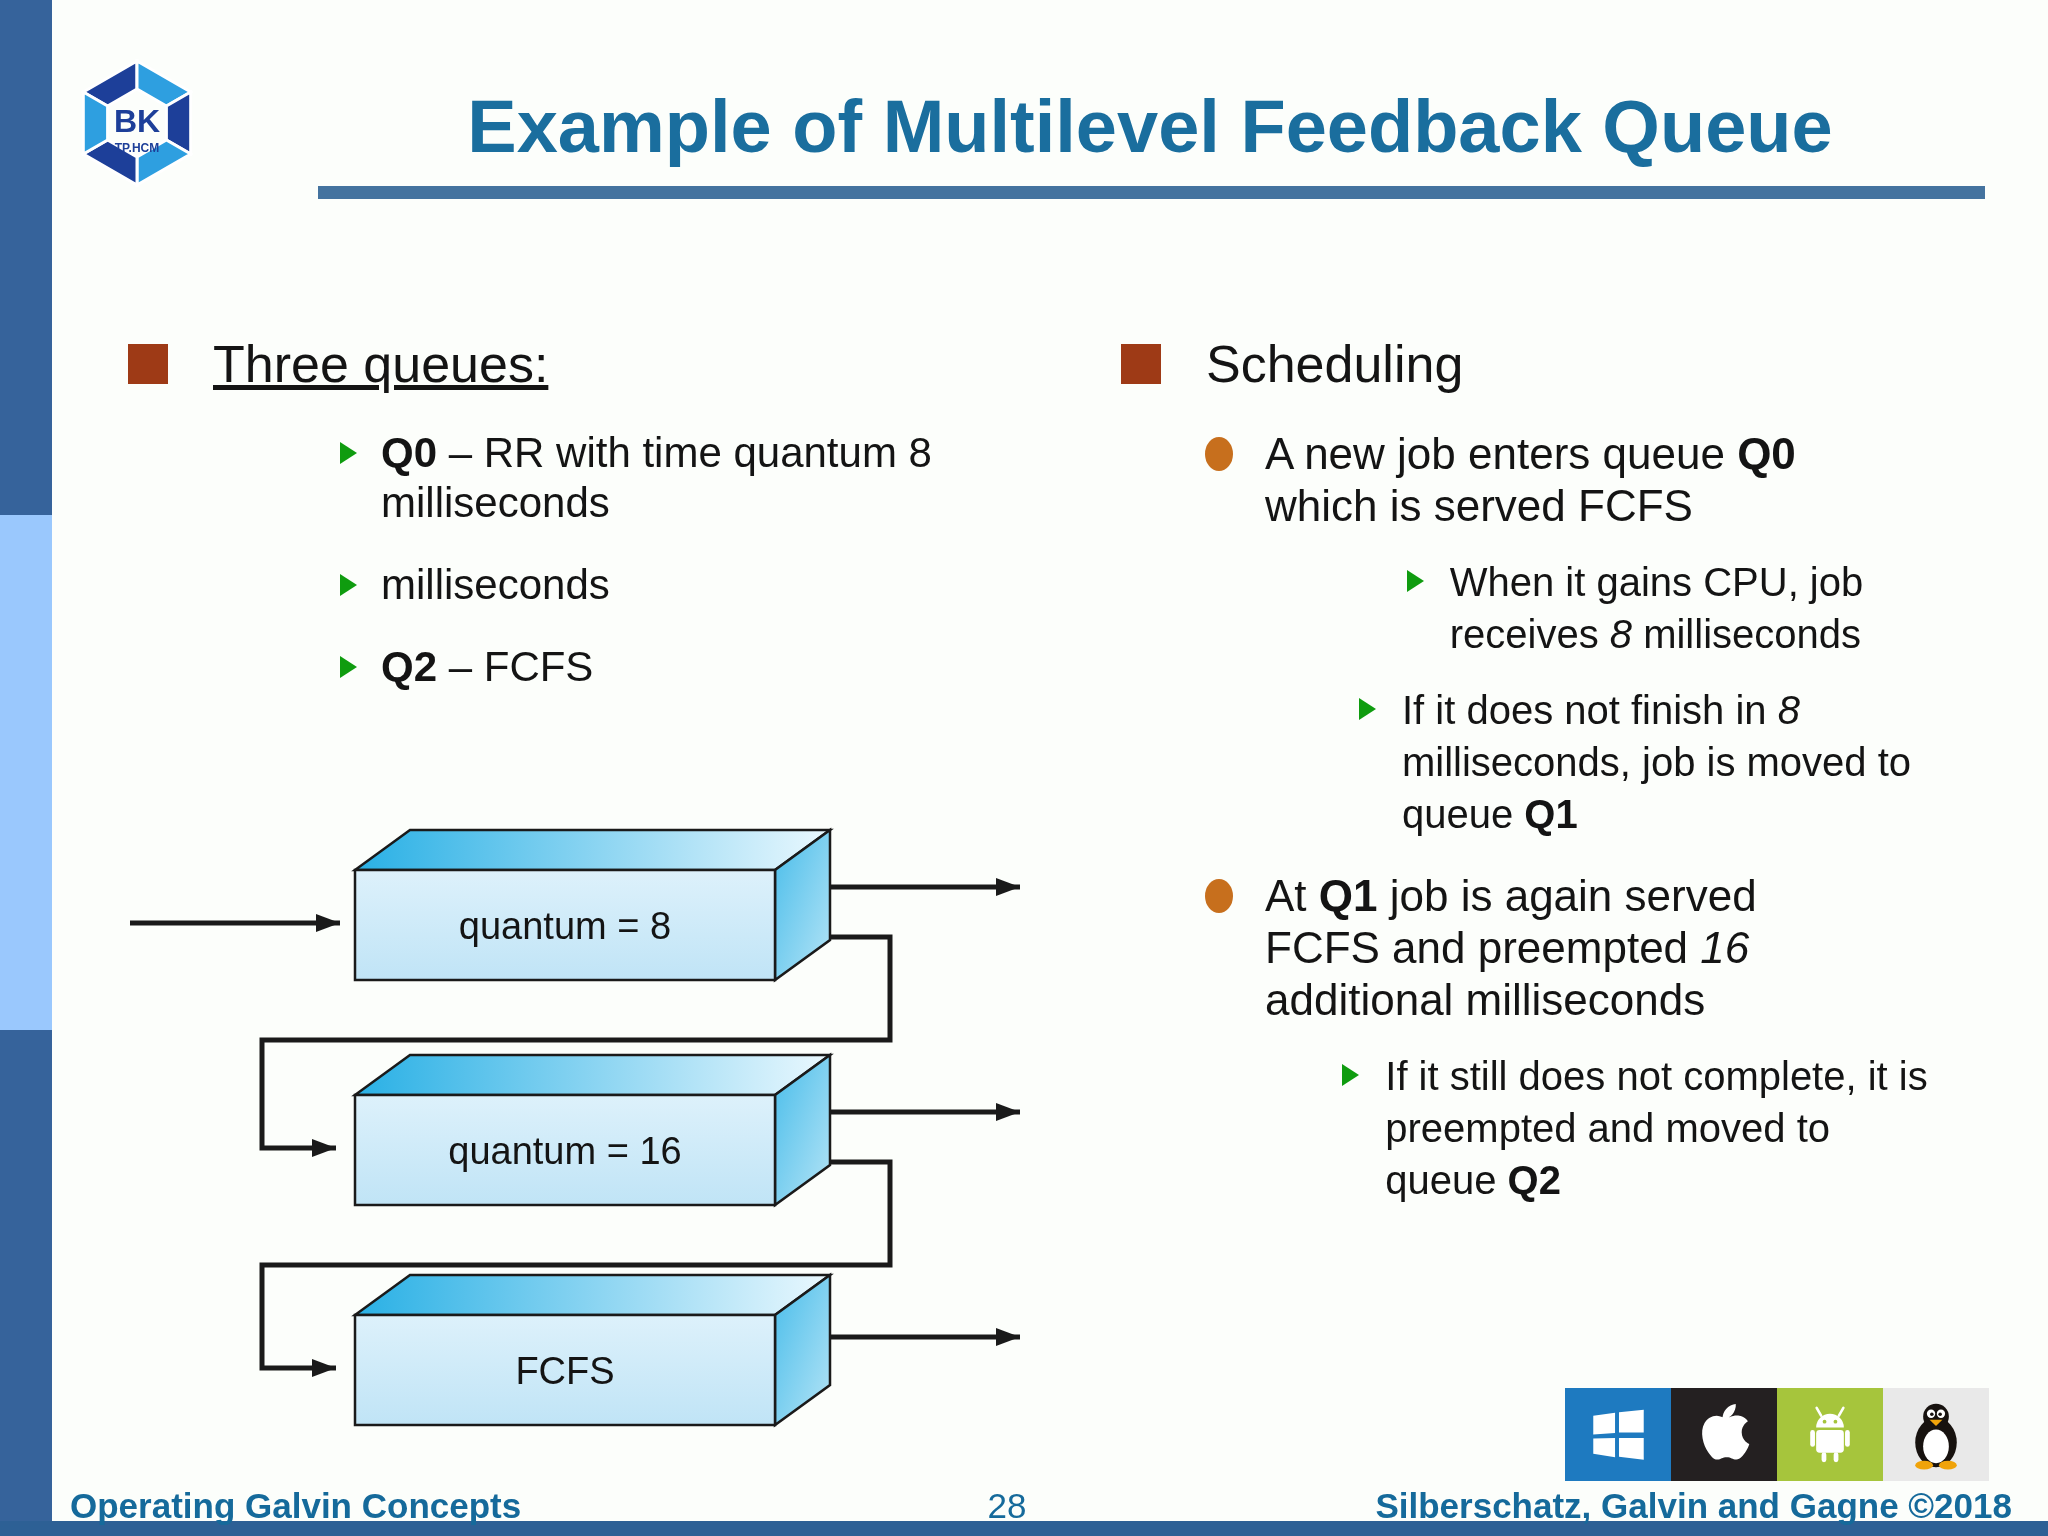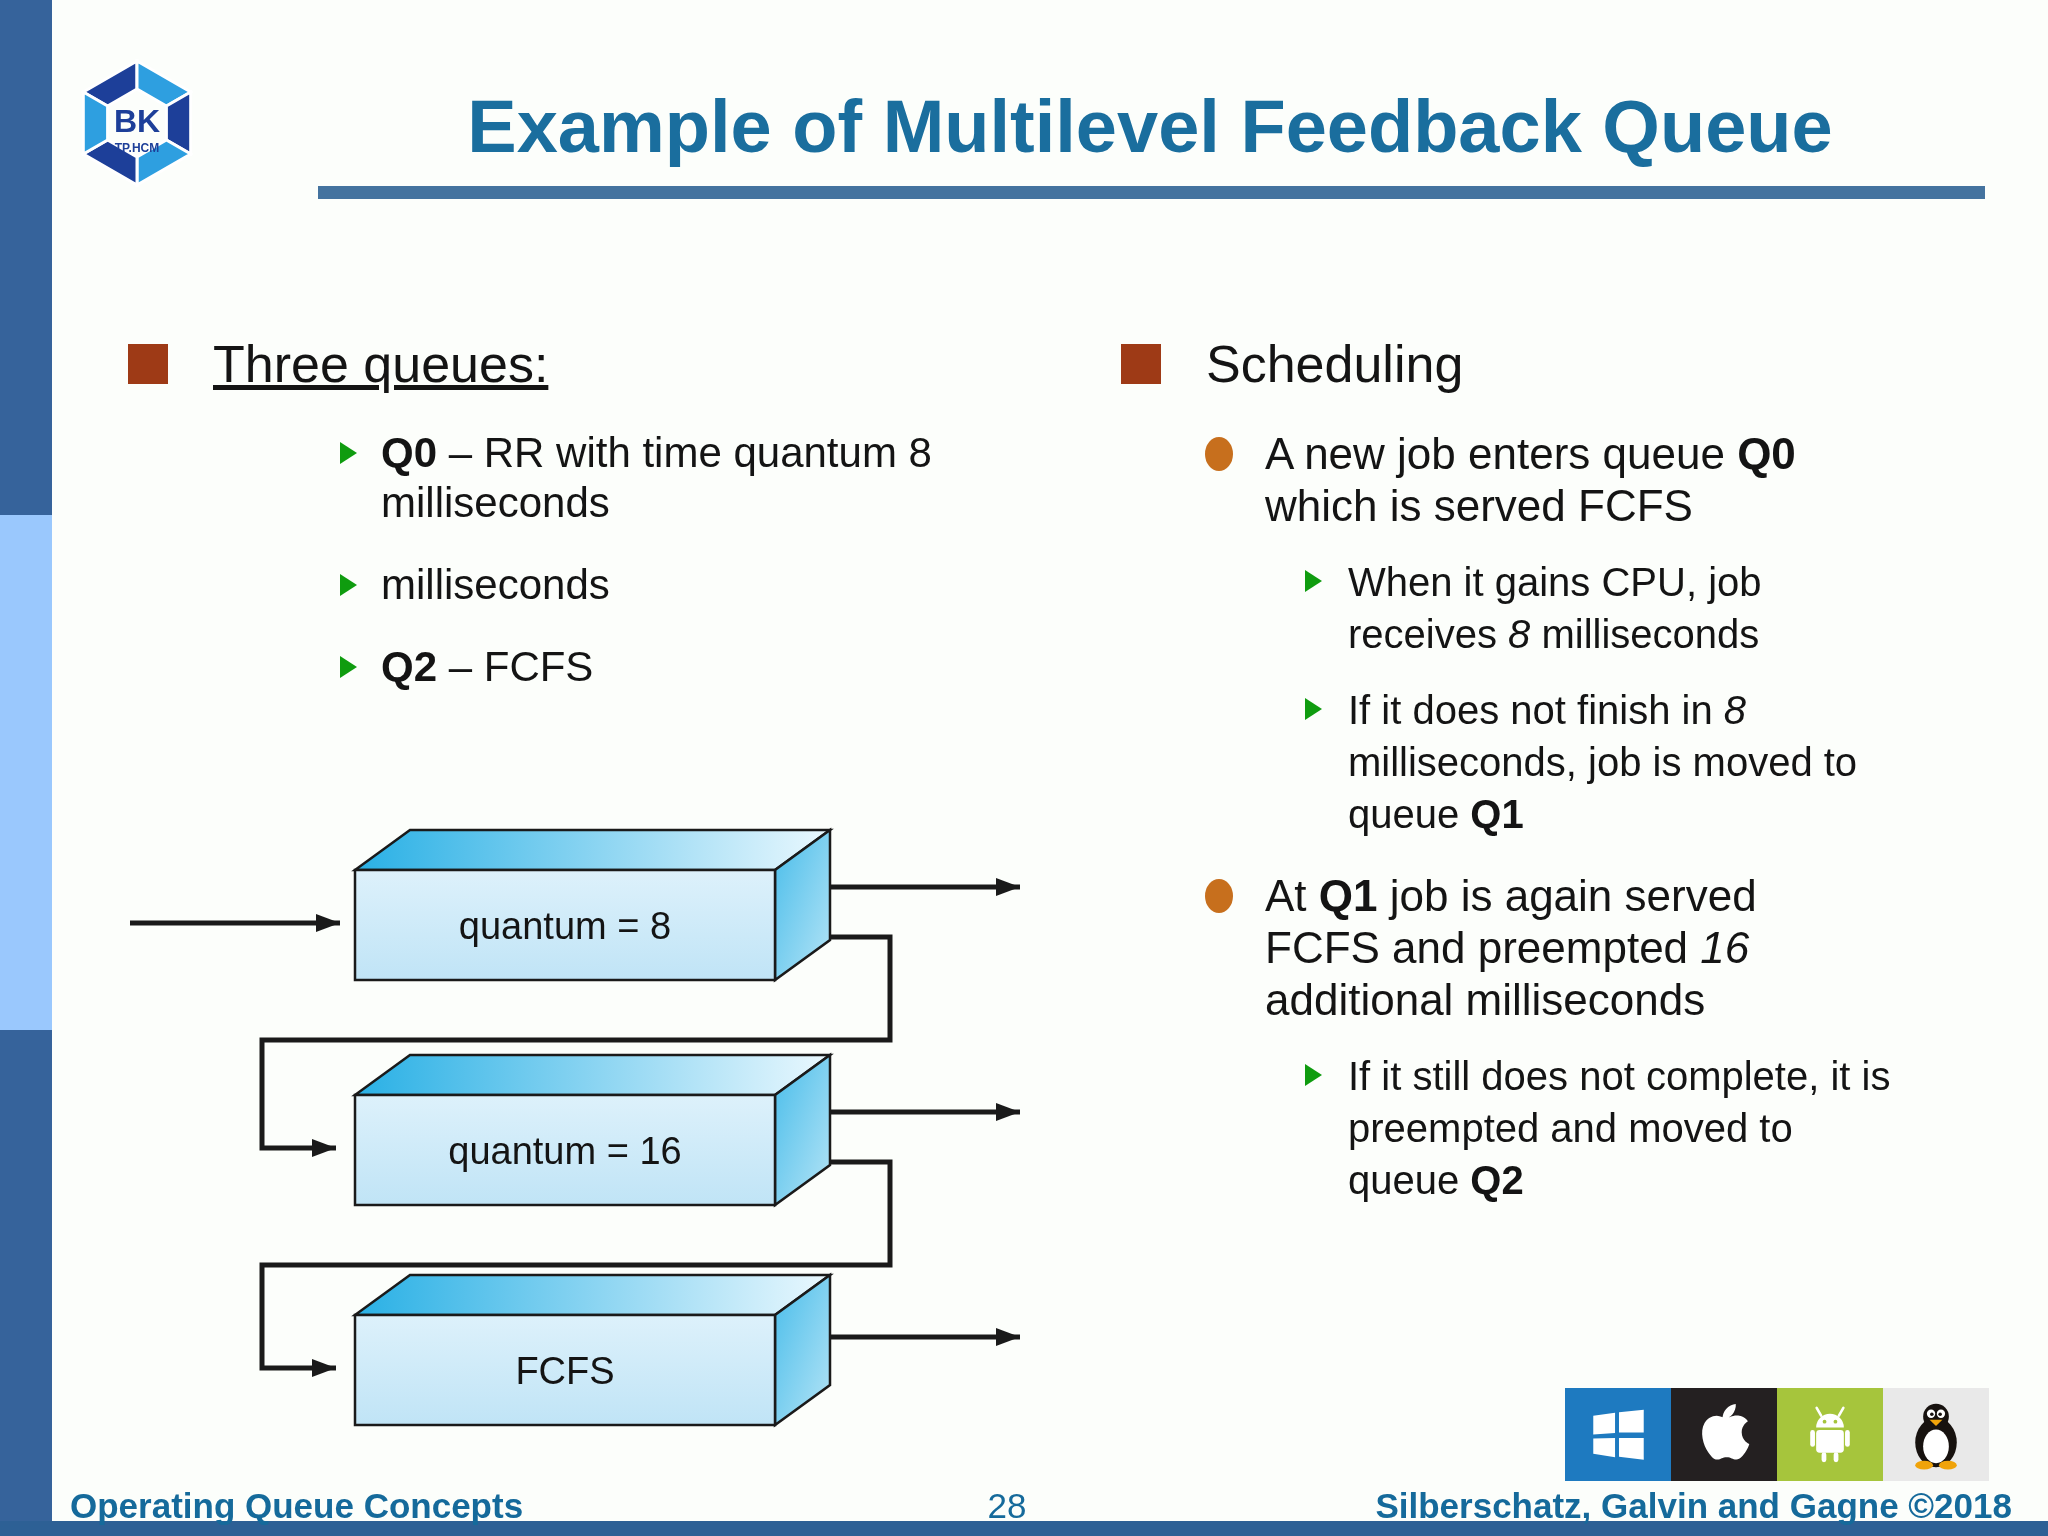--- a/index.html
+++ b/index.html
@@ -46,21 +46,21 @@
   .l-items{position:absolute; left:340px; top:428px; width:660px;}
   .li2{display:flex; margin-bottom:32px;}
   .li2 .tri{margin-top:14px;}
   .li2 .lines{margin-left:24px; font-size:42px; line-height:50px;}
   .lines > div{white-space:nowrap;}
 
   .r-items{position:absolute; left:1205px; top:428px; width:760px;}
   .ri2{display:flex;}
   .ri2 .circ{margin-top:9px;}
   .ri2 .lines{margin-left:32px; font-size:44px; line-height:52px;}
-  .ri3{display:flex; margin-top:24px; margin-left:100px;}
+  .ri3{display:flex; margin-top:24px; margin-left:100px;justify-content:center;}
   .ri3 .tri{margin-top:14px;}
   .ri3 .lines{margin-left:26px; font-size:40px; line-height:52px;}
   .gap-top{margin-top:30px;}
 
   .diagram{position:absolute; left:90px; top:815px;}
   .diagram text{font-family:"Liberation Sans",sans-serif; font-size:38px; fill:var(--c-text_black);}
 
   .footer-left{position:absolute; left:70px; top:1486px; font-size:35px; font-weight:bold; color:var(--c-footer_blue); white-space:nowrap;}
   .footer-center{position:absolute; left:0; top:1486px; width:2014px; text-align:center; font-size:35px; font-weight:normal; color:var(--c-footer_blue);}
   .footer-right{position:absolute; right:36px; top:1486px; font-size:35px; font-weight:bold; color:var(--c-footer_blue); white-space:nowrap;}
@@ -257,17 +257,17 @@
       <circle cx="48" cy="26" r="4.2" fill="#fff"></circle>
       <circle cx="58" cy="26" r="4.2" fill="#fff"></circle>
       <circle cx="48.8" cy="26.5" r="1.8" fill="#17120f"></circle>
       <circle cx="57.2" cy="26.5" r="1.8" fill="#17120f"></circle>
       <polygon points="46.5,32 59.5,32 53,38.5" fill="#f0a30a"></polygon>
       <ellipse cx="41" cy="78" rx="9" ry="4.5" fill="#f0a30a"></ellipse>
       <ellipse cx="65" cy="78" rx="9" ry="4.5" fill="#f0a30a"></ellipse>
     </svg>
   </div>
 
-  <div class="footer-left">Operating Queue Concepts</div>
+  <div class="footer-left">Operating Galvin Concepts</div>
   <div class="footer-center">28</div>
   <div class="footer-right">Silberschatz, Galvin and Gagne ©2018</div>
 
 </div>
 
 </body></html>

